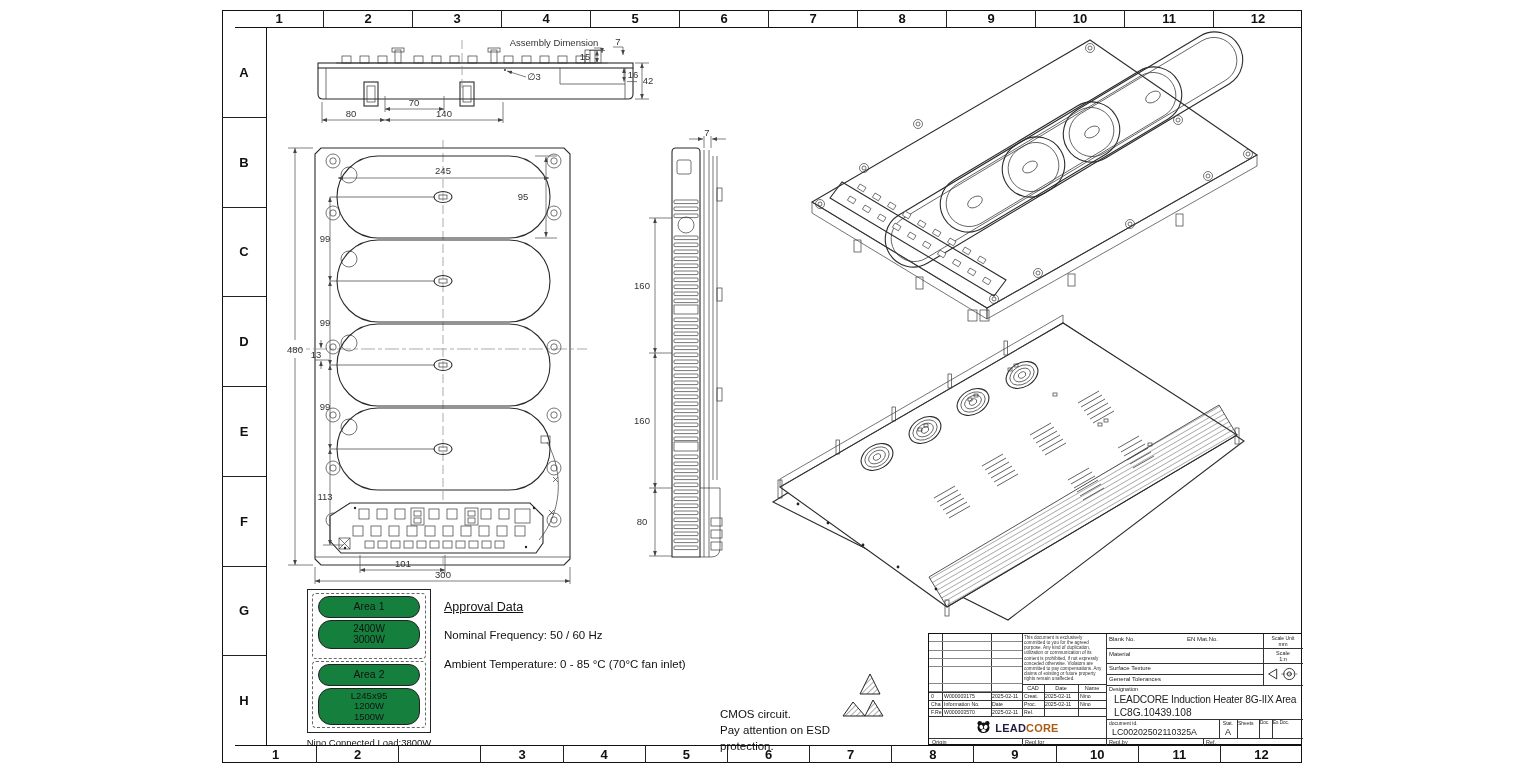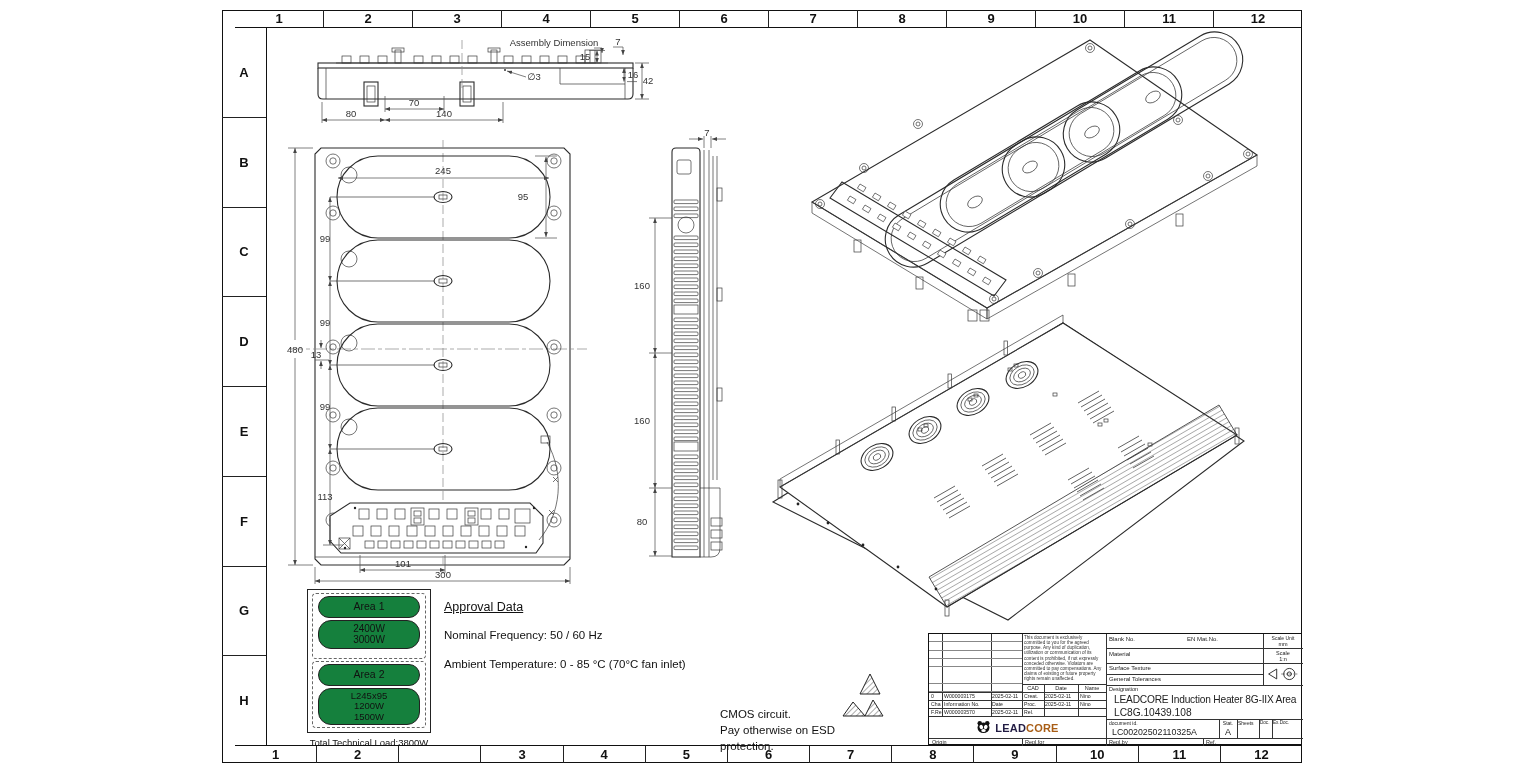--- a/index.html
+++ b/index.html
@@ -583,32 +583,32 @@
       </div>
       <div class="dash-grp grp2">
         <div class="pill pill-lg">Area 2</div>
         <div class="pill" style="font-size:9.5px;line-height:10.5px;">
           <div>L245x95</div>
           <div>1200W</div>
           <div>1500W</div>
         </div>
       </div>
     </div>
-    <div class="total-load">Total Technical Load:3800W</div>
+    <div class="total-load">Nino Connected Load:3800W</div>
   </div>
 
   <div class="tech">
     <div class="tech-head">Approval Data</div>
     <div class="tech-line">Nominal Frequency: 50 / 60 Hz</div>
     <div class="tech-line tech-gap">Ambient Temperature: 0 - 85 °C (70°C fan inlet)</div>
   </div>
 
   <div class="esd-note">
     <div>CMOS circuit.</div>
-    <div>Pay otherwise on ESD</div>
+    <div>Pay attention on ESD</div>
     <div>protection.</div>
   </div>
   <svg class="view" style="left:843px;top:672px" width="44" height="48" viewBox="0 0 44 48">
     <polygon points="27,2 37,22 17,22" fill="url(#hatch)" stroke="#222" stroke-width="1"></polygon>
     <polygon points="10,30 22,44 0,44" fill="url(#hatch)" stroke="#222" stroke-width="1"></polygon>
     <polygon points="30,28 40,44 22,44" fill="url(#hatch)" stroke="#222" stroke-width="1"></polygon>
   </svg>
 
   <div class="tb">
 

